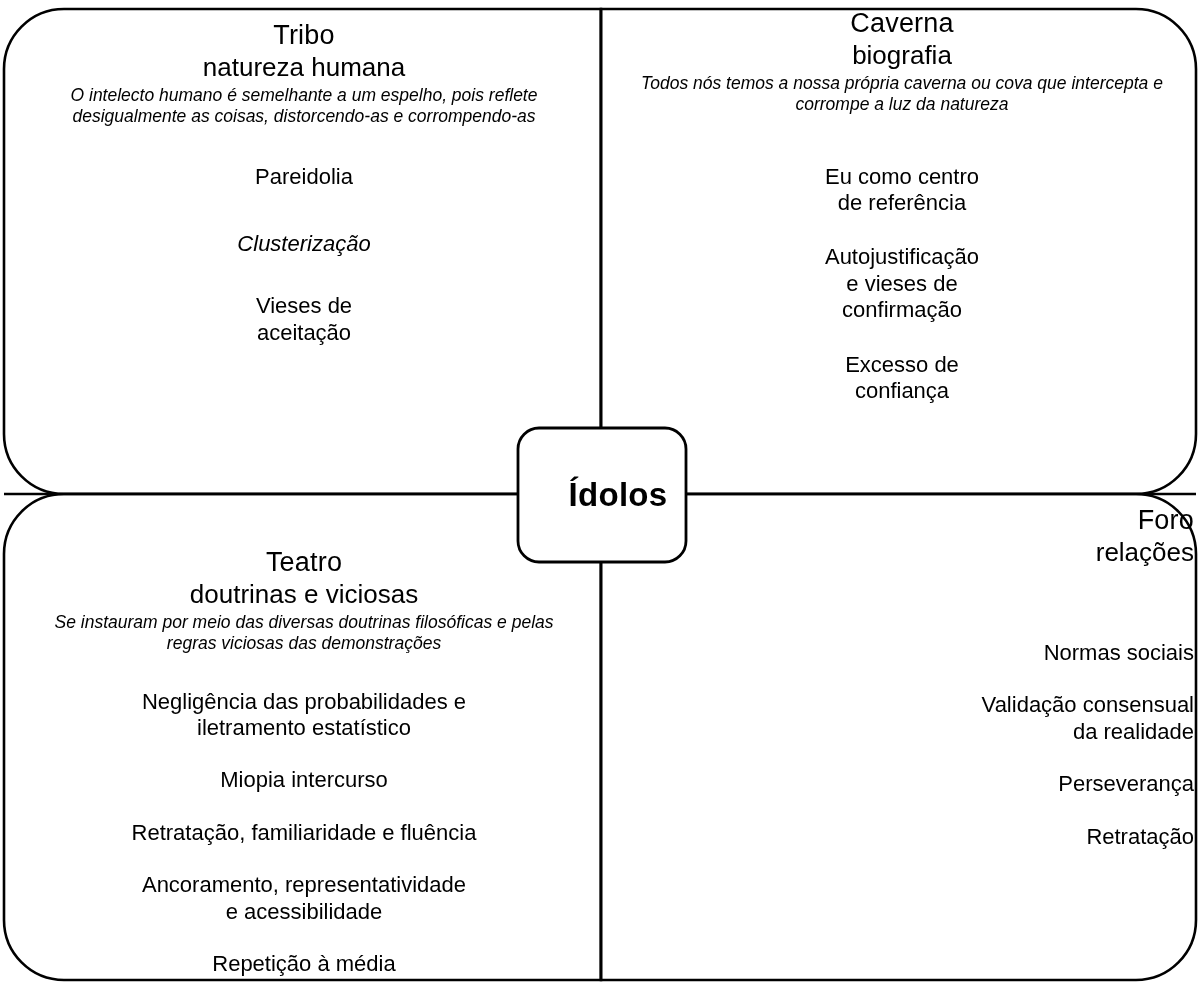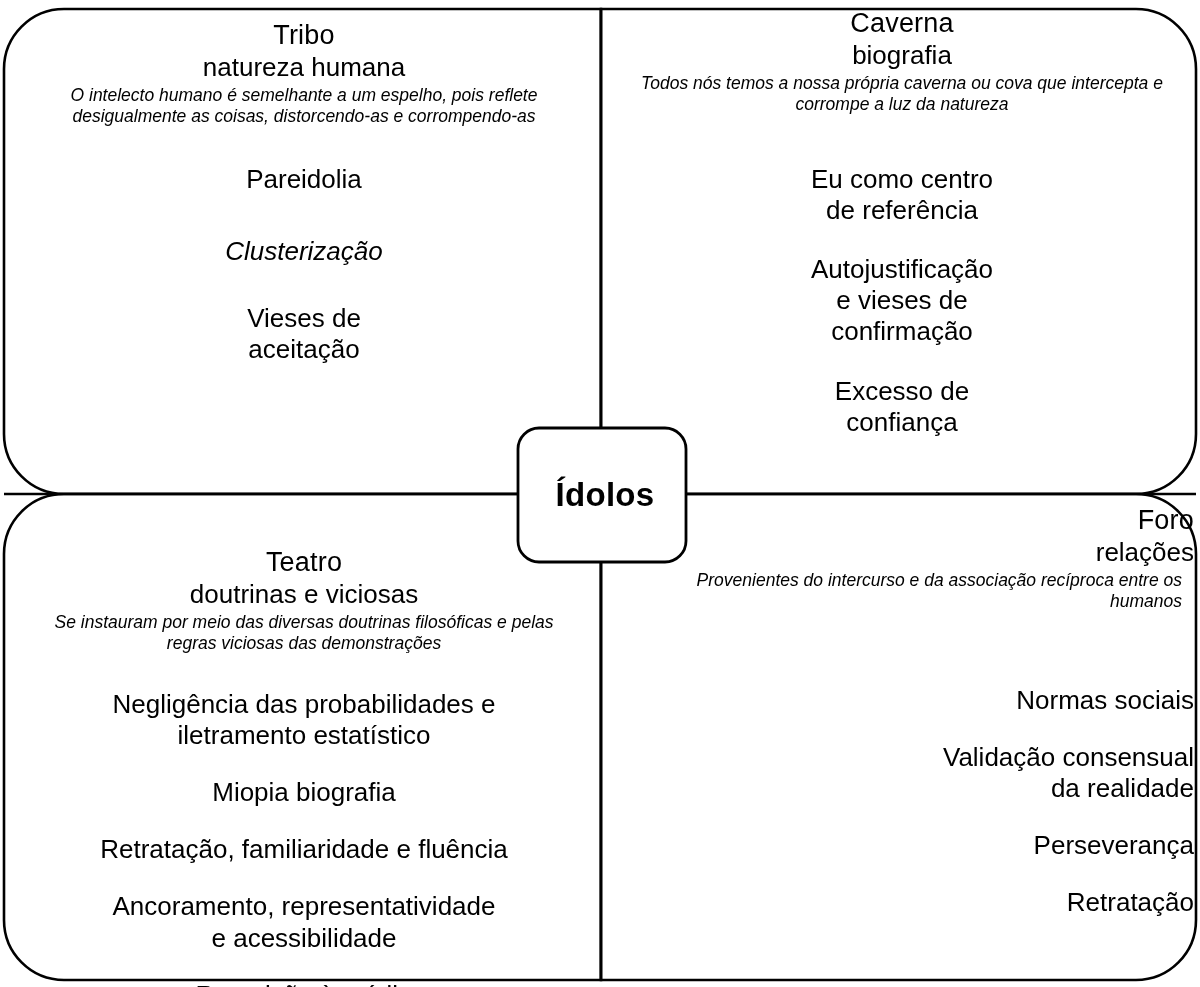--- a/index.html
+++ b/index.html
@@ -64,21 +64,21 @@
     font-style: italic;
     line-height: 1.22;
     margin: 0;
   }
   .quad .q-items {
     list-style: none;
     margin: 0;
     padding: 0;
   }
   .quad .q-item {
-    font-size: 26px;
+    font-size: 22px;
     line-height: 1.2;
   }
   .quad .q-item.italic { font-style: italic; }
 
   
   #quad-tribo {
     left: 14px;  top: 20px;  width: 580px;
   }
   #quad-tribo .q-quote { padding: 0 22px; }
   #quad-tribo .q-items { margin-top: 36px; }
@@ -101,21 +101,21 @@
   #quad-foro {
     left: 610px; top: 505px; width: 584px; text-align: right;
   }
   #quad-foro .q-quote { padding: 0 12px; }
   #quad-foro .q-items { margin-top: 72px; }
   #quad-foro .q-item { margin-bottom: 26px; }
 
   
   #hub-label {
     position: absolute;
-    left: 512px;
+    left: 525px;
     top: 428px;
     width: 186px;
     height: 134px;
     display: flex;
     align-items: center;
     justify-content: center;
     font-size: 33px;
     font-weight: bold;
     letter-spacing: 0.3px;
   }
@@ -164,31 +164,30 @@
       <li class="q-item">Excesso de<br>confiança</li>
     </ul>
   </div>
 
   <div class="quad" id="quad-teatro">
     <div class="q-title">Teatro</div>
     <div class="q-subtitle">doutrinas e viciosas</div>
     <div class="q-quote">Se instauram por meio das diversas doutrinas filosóficas e pelas regras viciosas das demonstrações</div>
     <ul class="q-items">
       <li class="q-item">Negligência das probabilidades e<br>iletramento estatístico</li>
-      <li class="q-item">Miopia biografia</li>
+      <li class="q-item">Miopia intercurso</li>
       <li class="q-item">Retratação, familiaridade e fluência</li>
       <li class="q-item">Ancoramento, representatividade<br>e acessibilidade</li>
       <li class="q-item">Repetição à média</li>
     </ul>
   </div>
 
   <div class="quad" id="quad-foro">
     <div class="q-title">Foro</div>
     <div class="q-subtitle">relações</div>
-    <div class="q-quote">Provenientes do intercurso e da associação recíproca entre os humanos</div>
     <ul class="q-items">
       <li class="q-item">Normas sociais</li>
       <li class="q-item">Validação consensual<br>da realidade</li>
       <li class="q-item">Perseverança</li>
       <li class="q-item">Retratação</li>
     </ul>
   </div>
 
   <div id="hub-label">Ídolos</div>
 

